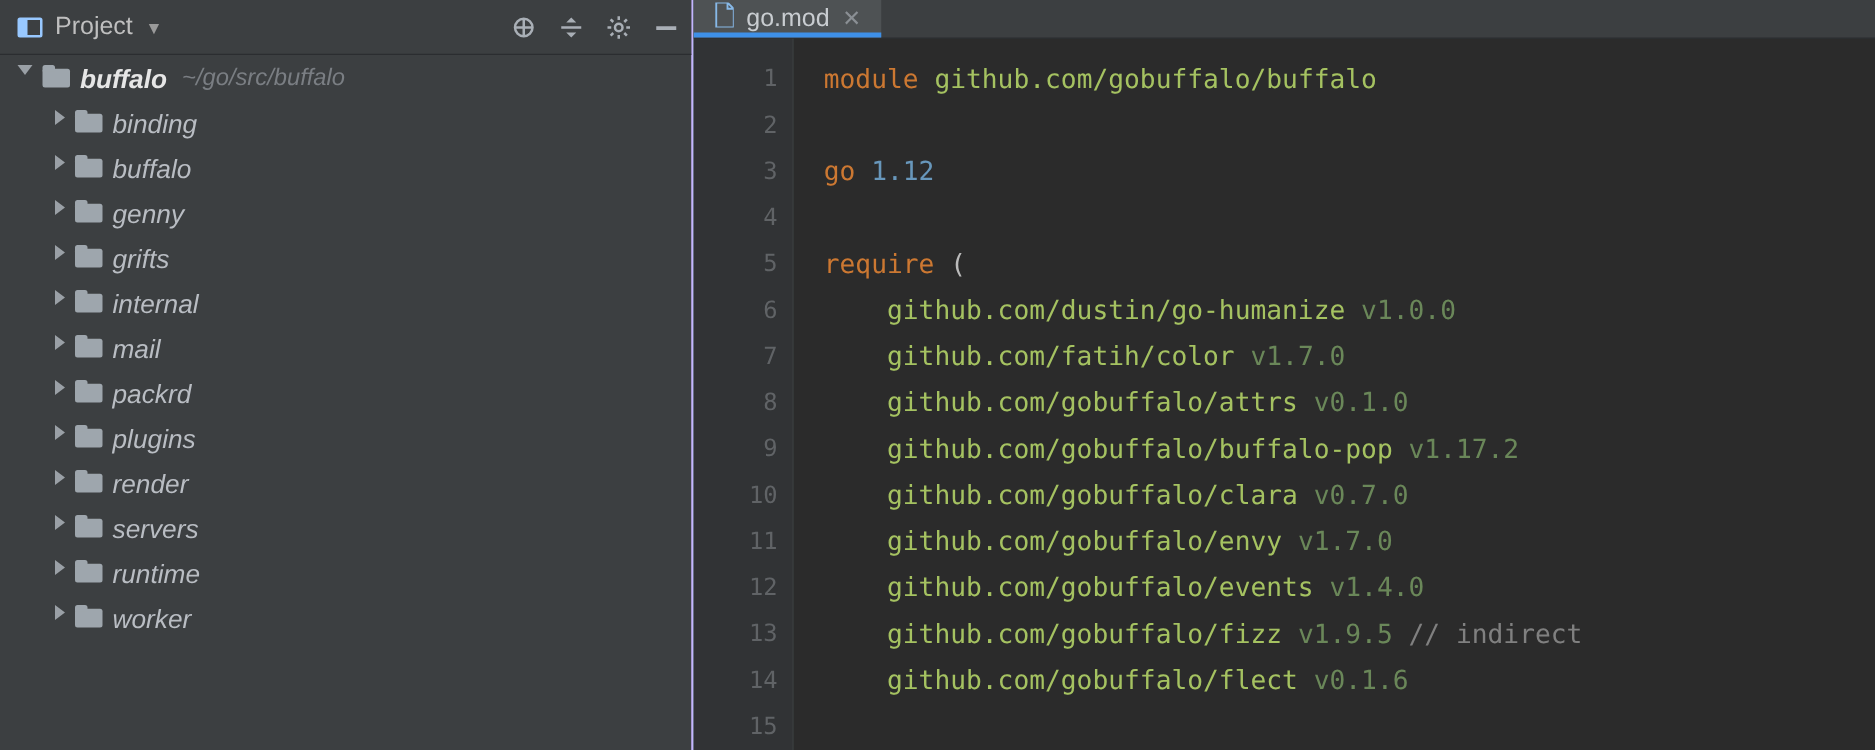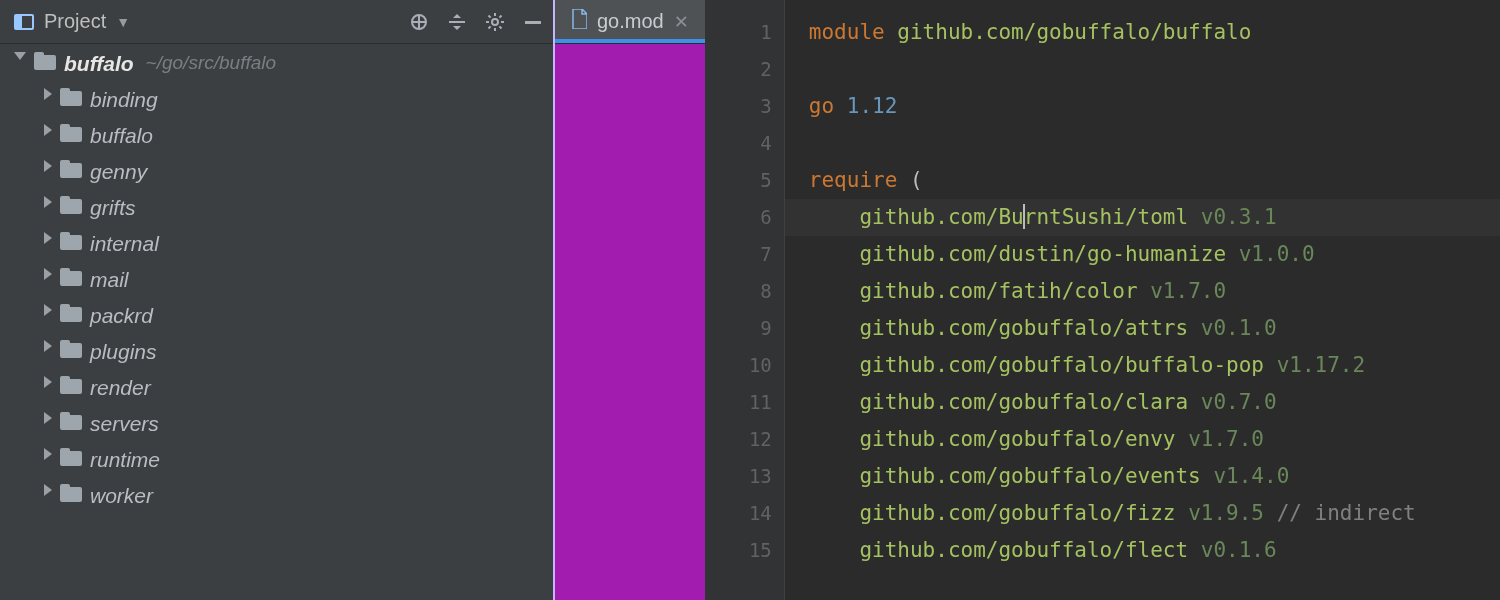--- a/index.html
+++ b/index.html
@@ -86,21 +86,21 @@
   .folder::after {
     content: "";
     position: absolute; left:0; top:0; width: 10px; height:5px;
     background: #9EA6AD;
     border-radius: 2px 2px 0 0;
   }
   .tree-label { color: #B9BDC3; font-size: 21px; }
   .tree-label.bold { color: #E6E6E6; font-weight: 700; }
   .tree-sub { color: #7A7E83; font-size: 19px; margin-left: 4px; }
 
-  .main { flex: 1; display: flex; background: #a21caf; }
+  .main { flex: 1; display: flex; flex-direction: column; background: #14532d; }
   .tabs {
     height: 44px;
     background: #3C3F41;
     display: flex; align-items: stretch;
     border-bottom: 1px solid #2B2D30;
   }
   .tab {
     display: flex; align-items: center; gap: 10px;
     padding: 0 16px;
     background: #4E5254;
@@ -304,21 +304,20 @@
         <div>13</div>
         <div>14</div>
         <div>15</div>
       </div>
       <div class="code">
         <div class="code-line"><span class="kw">module</span> <span class="ident">github.com/gobuffalo/buffalo</span></div>
         <div class="code-line"></div>
         <div class="code-line"><span class="kw">go</span> <span class="num">1.12</span></div>
         <div class="code-line"></div>
         <div class="code-line"><span class="kw">require</span> <span>(</span></div>
-        <div class="code-line cursor-line">    <span class="ident">github.com/Bu</span><span class="caret"></span><span class="ident">rntSushi/toml</span> <span class="ver">v0.3.1</span></div>
         <div class="code-line">    <span class="ident">github.com/dustin/go-humanize</span> <span class="ver">v1.0.0</span></div>
         <div class="code-line">    <span class="ident">github.com/fatih/color</span> <span class="ver">v1.7.0</span></div>
         <div class="code-line">    <span class="ident">github.com/gobuffalo/attrs</span> <span class="ver">v0.1.0</span></div>
         <div class="code-line">    <span class="ident">github.com/gobuffalo/buffalo-pop</span> <span class="ver">v1.17.2</span></div>
         <div class="code-line">    <span class="ident">github.com/gobuffalo/clara</span> <span class="ver">v0.7.0</span></div>
         <div class="code-line">    <span class="ident">github.com/gobuffalo/envy</span> <span class="ver">v1.7.0</span></div>
         <div class="code-line">    <span class="ident">github.com/gobuffalo/events</span> <span class="ver">v1.4.0</span></div>
         <div class="code-line">    <span class="ident">github.com/gobuffalo/fizz</span> <span class="ver">v1.9.5</span><span class="cmt"> // indirect</span></div>
         <div class="code-line">    <span class="ident">github.com/gobuffalo/flect</span> <span class="ver">v0.1.6</span></div>
       </div>

